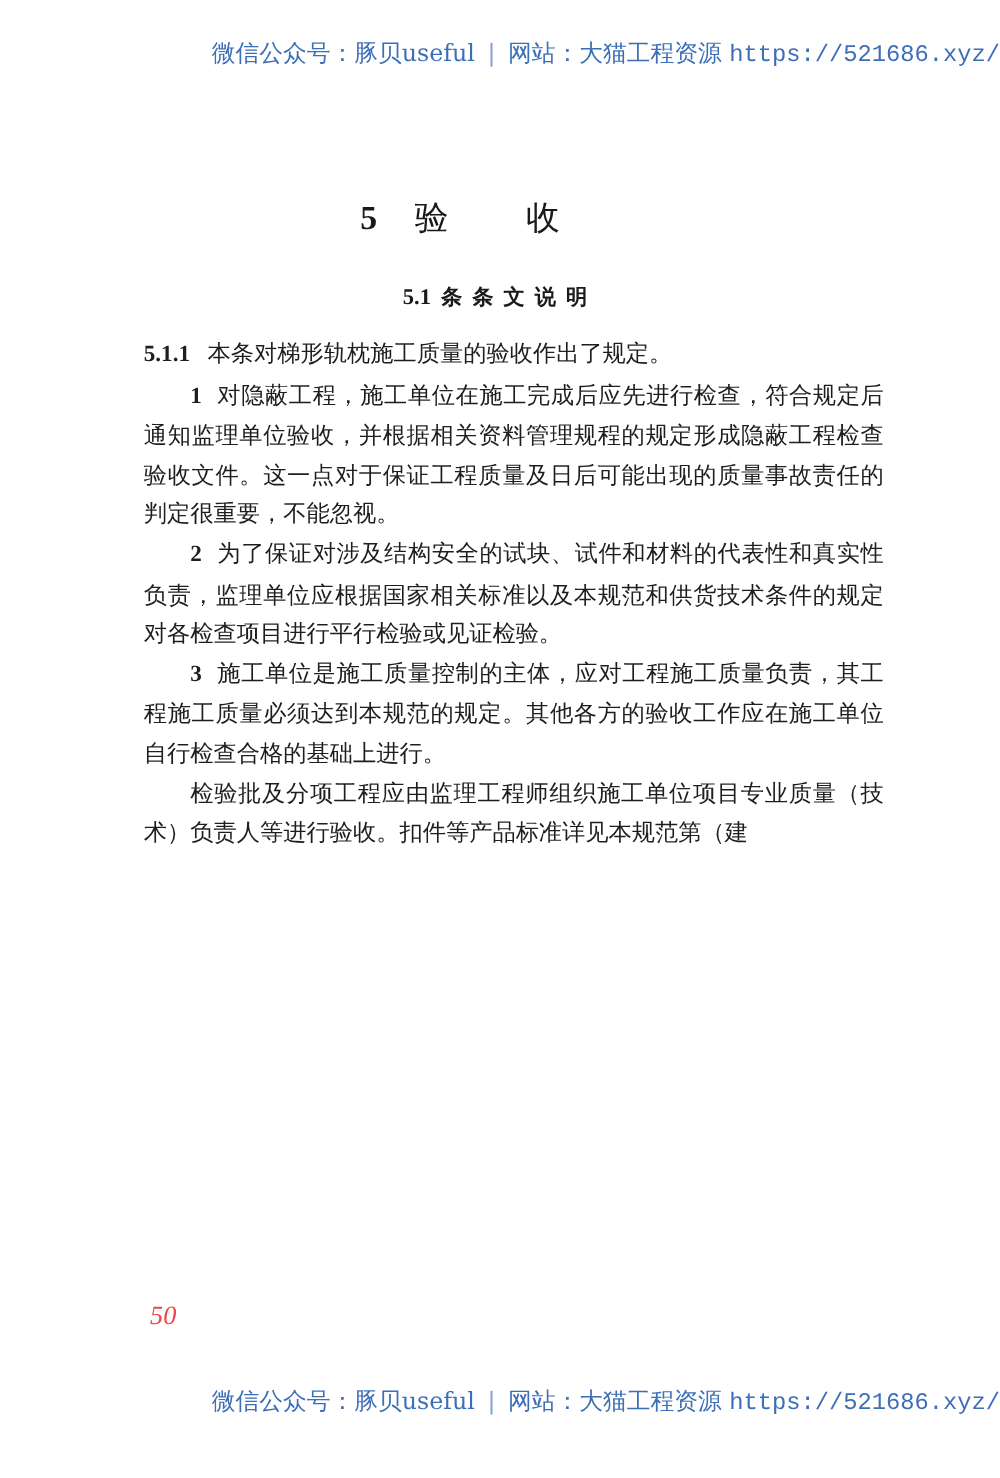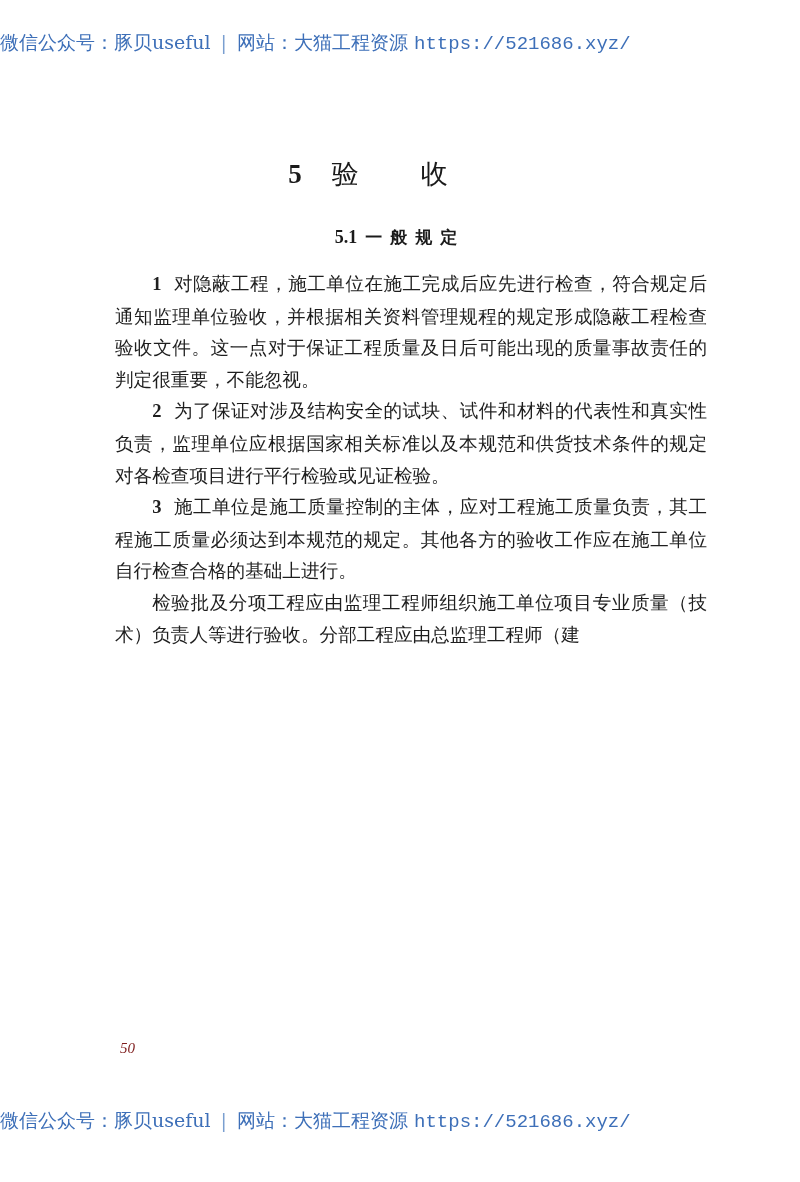--- a/index.html
+++ b/index.html
@@ -1,21 +1,21 @@
 <!DOCTYPE html>
 <html><head>
 <meta charset="utf-8">
 <style>
   html, body { margin: 0; padding: 0; }
   body {
     width: 800px; height: 1182px; background: #ffffff; position: relative; overflow: hidden;
     font-family: "DejaVu Serif", "Liberation Serif", serif; color: #1a1a1a;
   }
   .watermark {
-    position: absolute; left: 0; width: 800px; text-align: left;
+    position: absolute; left: 0; width: 800px; text-align: right;
     font-family: "DejaVu Serif", "Liberation Serif", serif;
     font-size: 19px; color: #3d6fb8; letter-spacing: 0px; white-space: nowrap;
   }
   .watermark .sep { margin: 0 10px; color: #7a9fd0; }
   .watermark .url { font-family: "Liberation Mono", "DejaVu Sans Mono", monospace; font-size: 19px; }
   .wm-top { top: 30px; }
   .wm-bottom { top: 1108px; }
 
   .chapter-title {
     position: absolute; top: 156px; left: 0; width: 736px; text-align: center;
@@ -37,44 +37,45 @@
     font-family: "DejaVu Sans", "Liberation Sans", sans-serif; font-weight: 300;
     color: #1e1e1e;
   }
   .para { margin: 0; }
   .indent { text-indent: 2em; }
   .clause-no { font-family: "Liberation Serif", serif; font-weight: bold; font-size: 18.5px; margin-right: 14px; }
   .item-no { font-family: "Liberation Serif", serif; font-weight: bold; font-size: 18.5px; margin-right: 12px; }
 
   .page-number {
     position: absolute; top: 1040px; left: 120px;
-    font-family: "Liberation Serif", serif; font-style: italic; font-size: 15px; color: #7f1d1d;
+    font-family: "Liberation Serif", serif; font-style: italic; font-size: 21px; color: #ef4444;
   }
 </style>
 </head>
 <body>
 
 <div class="watermark wm-top">
   <span>微信公众号：豚贝useful</span><span class="sep">|</span><span>网站：大猫工程资源</span>
   <span class="url">https://521686.xyz/</span>
 </div>
 
 <div class="chapter-title">
   <span class="num">5</span><span class="w1">验</span><span>收</span>
 </div>
 
 <div class="section-title">
-  <span class="num">5.1</span><span class="t">一般规定</span>
+  <span class="num">5.1</span><span class="t">条条文说明</span>
 </div>
 
 <div class="body-text">
+  <p class="para"><span class="clause-no">5.1.1</span><span>本条对梯形轨枕施工质量的验收作出了规定。</span></p>
   <p class="para indent"><span class="item-no">1</span><span>对隐蔽工程，施工单位在施工完成后应先进行检查，符合规定后通知监理单位验收，并根据相关资料管理规程的规定形成隐蔽工程检查验收文件。这一点对于保证工程质量及日后可能出现的质量事故责任的判定很重要，不能忽视。</span></p>
   <p class="para indent"><span class="item-no">2</span><span>为了保证对涉及结构安全的试块、试件和材料的代表性和真实性负责，监理单位应根据国家相关标准以及本规范和供货技术条件的规定对各检查项目进行平行检验或见证检验。</span></p>
   <p class="para indent"><span class="item-no">3</span><span>施工单位是施工质量控制的主体，应对工程施工质量负责，其工程施工质量必须达到本规范的规定。其他各方的验收工作应在施工单位自行检查合格的基础上进行。</span></p>
-  <p class="para indent">检验批及分项工程应由监理工程师组织施工单位项目专业质量（技术）负责人等进行验收。分部工程应由总监理工程师（建</p>
+  <p class="para indent">检验批及分项工程应由监理工程师组织施工单位项目专业质量（技术）负责人等进行验收。扣件等产品标准详见本规范第（建</p>
 </div>
 
 <div class="page-number">50</div>
 
 <div class="watermark wm-bottom">
   <span>微信公众号：豚贝useful</span><span class="sep">|</span><span>网站：大猫工程资源</span>
   <span class="url">https://521686.xyz/</span>
 </div>
 
 </body></html>

